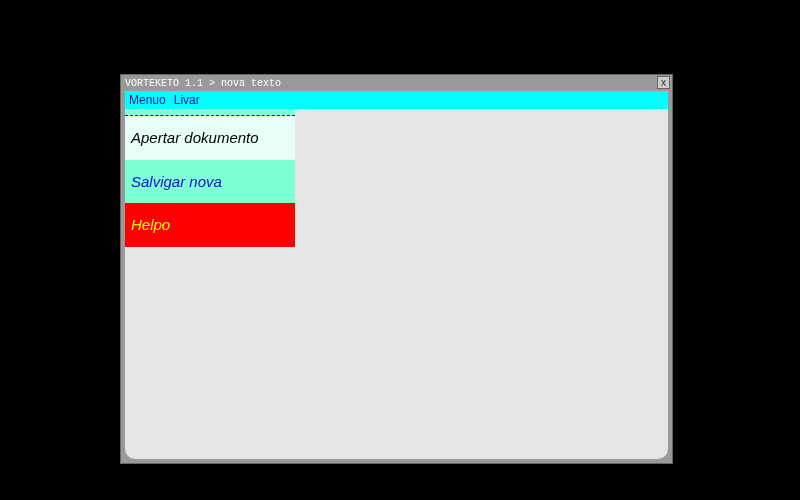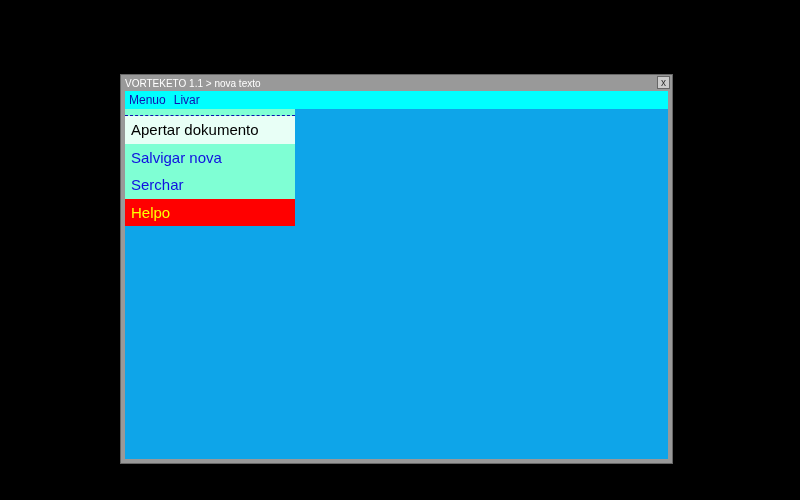--- a/index.html
+++ b/index.html
@@ -24,21 +24,21 @@
       height: 16px;
       background: #999;
       display: flex;
       align-items: center;
       padding: 0 2px;
       position: relative;
     }
     .titlebar-text {
       color: #fff;
       font-size: 10px;
-      font-family: Liberation Sans, sans-serif;
+      font-family: Liberation Mono, monospace;
       padding-left: 2px;
     }
     .close-btn {
       position: absolute;
       right: 2px;
       top: 1px;
       width: 13px;
       height: 13px;
       background: #ccc;
       border: 1px solid #666;
@@ -49,21 +49,22 @@
       line-height: 1;
       cursor: pointer;
       color: #333;
     }
     .content {
       position: absolute;
       left: 4px;
       top: 16px;
       right: 4px;
       bottom: 4px;
-      background: #0ea5e9;
+      background: #e5e5e5;
+      border-radius: 10px;
     }
     .menubar {
       height: 18px;
       background: #00ffff;
       display: flex;
       align-items: center;
       padding: 0 4px;
       font-size: 12px;
       color: #1010b0;
     }
@@ -77,23 +78,24 @@
       top: 18px;
       width: 170px;
       font-size: 15px;
     }
     .dropdown-topline {
       height: 7px;
       background: #7fffd4;
       border-bottom: 1px dashed #1010b0;
     }
     .dropdown-item {
-      padding: 4px 6px;
+      padding: 12px 6px;
       cursor: pointer;
       line-height: 1.3;
+      font-style: italic;
     }
     .dropdown-item.hovered {
       background: #e8fff6;
       color: #000;
     }
     .dropdown-item.normal {
       background: #7fffd4;
       color: #1010e0;
     }
     .dropdown-item.danger {
@@ -123,17 +125,16 @@
   <div class="content">
     <div class="menubar">
       <span class="menubar-item">Menuo</span>
       <span class="menubar-item">Livar</span>
     </div>
     <div class="workarea"></div>
     <div class="dropdown">
       <div class="dropdown-topline"></div>
       <div class="dropdown-item hovered">Apertar dokumento</div>
       <div class="dropdown-item normal">Salvigar nova</div>
-      <div class="dropdown-item normal">Serchar</div>
       <div class="dropdown-item danger">Helpo</div>
     </div>
   </div>
 </div>
 
 </body></html>

